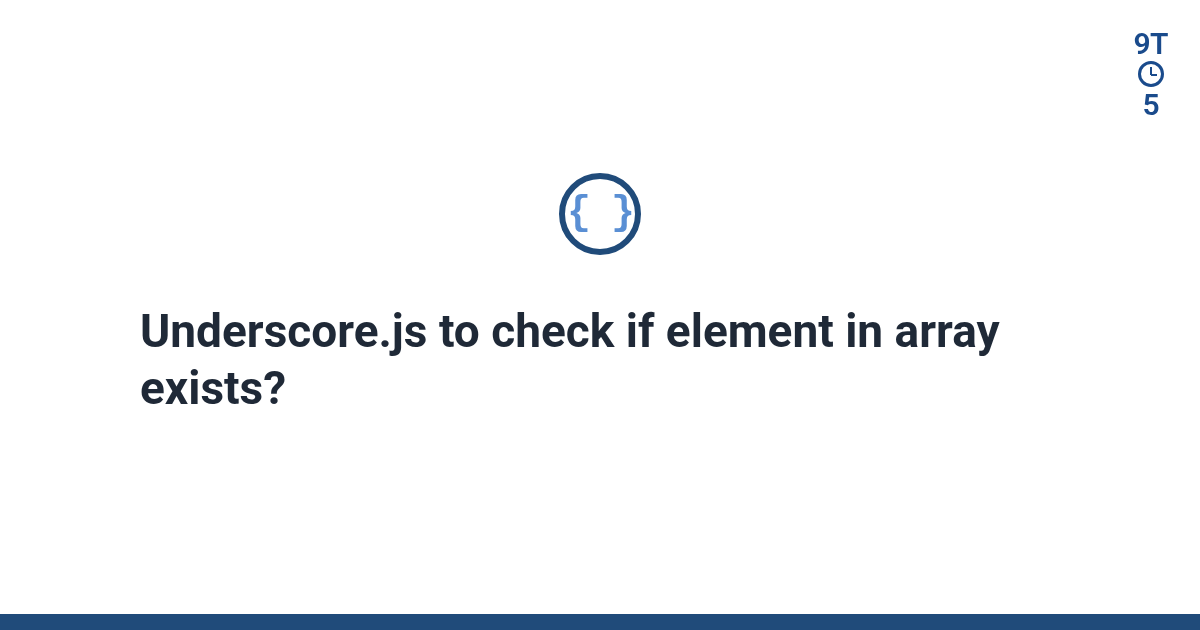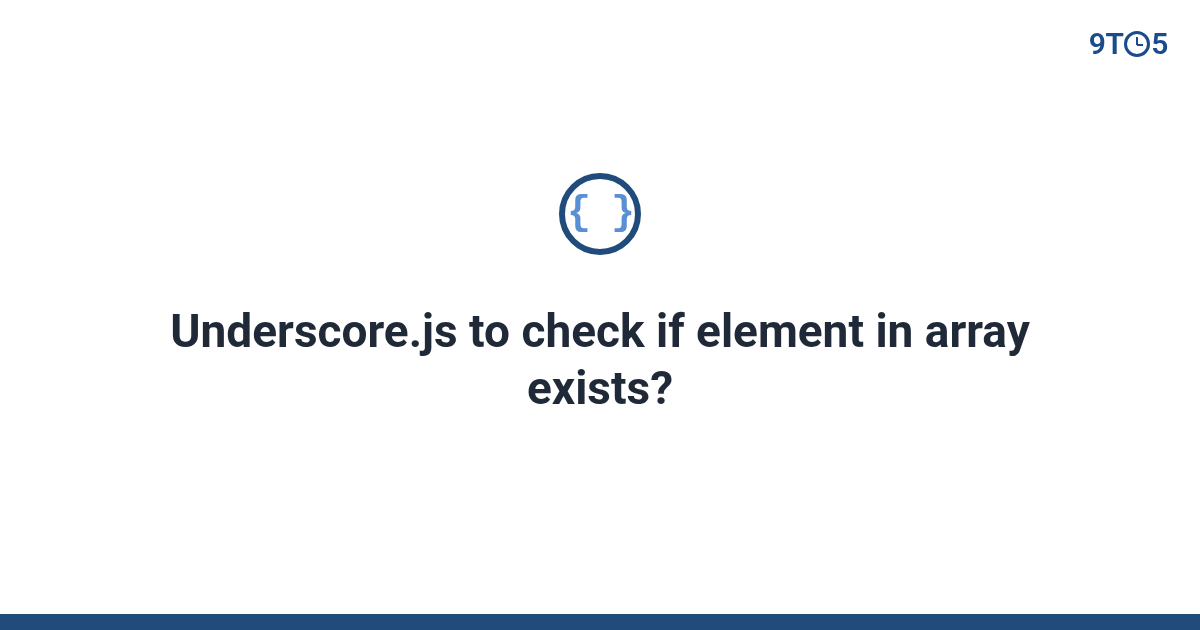--- a/index.html
+++ b/index.html
@@ -1,18 +1,19 @@
 <!DOCTYPE html>
 <html><head>
   <meta charset="utf-8">
   <style>
     * {
       margin: 0;
       padding: 0;
       box-sizing: border-box;
+      flex-direction: column;
     }
     body {
       width: 1200px;
       height: 630px;
       font-family: -apple-system, BlinkMacSystemFont, "Segoe UI", Roboto, Helvetica, Arial, sans-serif;
       background: #ffffff;
       position: relative;
       overflow: hidden;
     }
     .logo {
@@ -95,21 +96,20 @@
       font-weight: 700;
       color: #5a8fd4;
       font-family: "Courier New", monospace;
       line-height: 1;
       letter-spacing: -2px;
     }
     .title {
       font-size: 46px;
       font-weight: 700;
       color: #1f2937;
-      text-align: center;
       max-width: 920px;
       line-height: 1.25;
     }
     .footer-bar {
       position: absolute;
       bottom: 0;
       left: 0;
       width: 100%;
       height: 16px;
       background: #204b7a;

